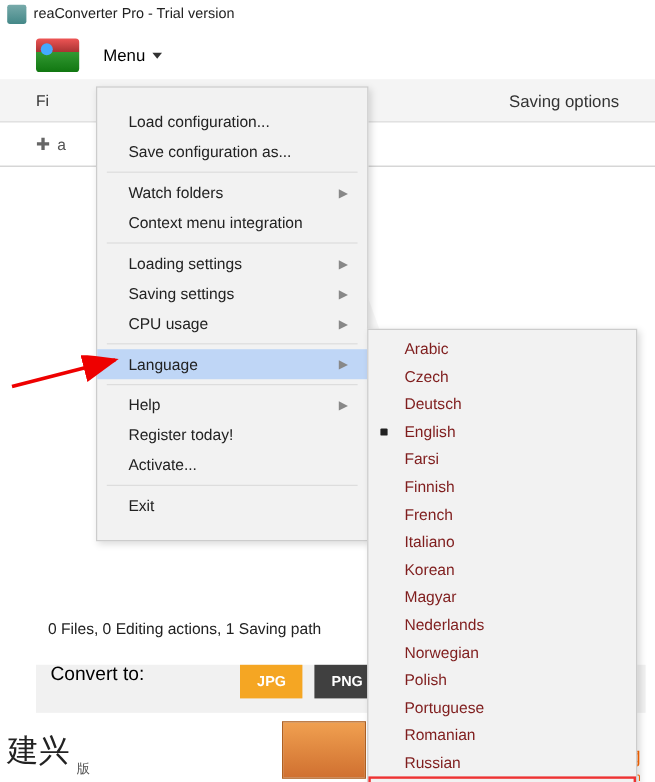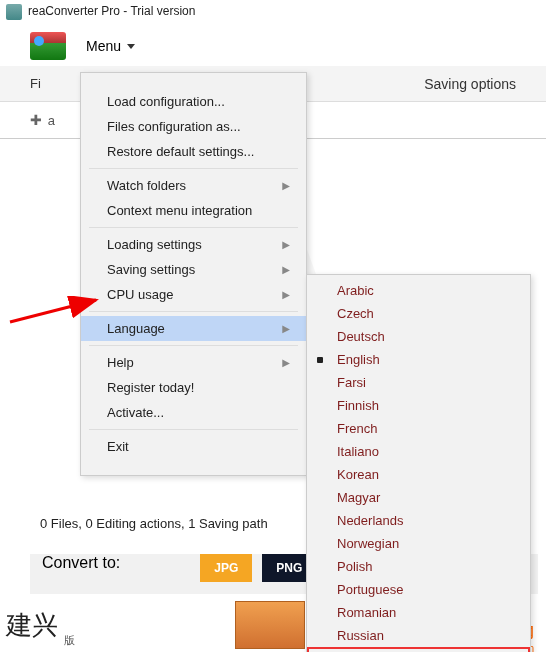--- a/index.html
+++ b/index.html
@@ -23,21 +23,21 @@
     .sep { height: 1px; background: #ddd; margin: 4px 8px; }
     .chev { color: #888; font-size: 10px; }
     .submenu { position: absolute; left: 306px; top: 274px; width: 225px; background: #f2f2f2; border: 1px solid #ccc; box-shadow: 2px 2px 6px rgba(0,0,0,0.15); padding: 4px 0; z-index: 11; }
     .si { display: flex; align-items: center; padding: 4px 16px 4px 30px; font-size: 13px; color: #7f1d1d; cursor: pointer; position: relative; }
     .si.checked::before { content: ""; position: absolute; left: 10px; width: 6px; height: 6px; background: #222; border-radius: 1px; }
     .si.hi { border: 2px solid #e33; padding: 2px 14px 2px 28px; }
     .stats { position: absolute; left: 40px; top: 516px; font-size: 13px; color: #222; }
     .convert-row { position: absolute; left: 30px; top: 554px; right: 8px; height: 40px; background: #f1f1f1; display: flex; align-items: flex-start; padding: 0 12px; gap: 10px; }
     .fmt { padding: 7px 14px; font-size: 12px; font-weight: bold; color: #fff; }
     .jpg { background: #f5a623; }
-    .png { background: #0f172a; }
+    .png { background: #404040; }
     .addfmt { margin-left: auto; width: 24px; height: 24px; background: #777; color:#fff; text-align:center; line-height:24px; font-size:16px; }
     .footer-img { position: absolute; left: 0; top: 598px; right: 0; height: 54px; display: flex; align-items: center; }
     .cn1 { font-size: 26px; color: #222; margin-left: 6px; font-weight: 300; }
     .cn1s { font-size: 11px; color: #555; margin-left: 6px; align-self: flex-end; margin-bottom: 4px; }
     .box2 { width: 70px; height: 48px; background: linear-gradient(#f0a050,#d07030); border:1px solid #b06020; margin-left: 160px; }
     .wm { position: absolute; right: 12px; bottom: 6px; display: flex; align-items: center; gap: 6px; }
     .wm-ico { width: 26px; height: 26px; border: 3px solid #f60; border-radius: 50%; position: relative; }
     .wm-ico::after { content:""; position:absolute; left:6px; top:6px; width:8px; height:8px; background:#f60; border-radius:50%; }
     .wm-txt { font-size: 14px; color: #f60; font-weight: bold; }
     .wm-sub { position:absolute; right:12px; bottom:-2px; font-size:10px; color:#f60; }
@@ -70,24 +70,21 @@
   <span>a</span>
 </div>
 
 <div class="faded">reA</div>
 
 <div class="dropdown">
   <div class="mi">
       <span>Load configuration...</span>
     </div>
   <div class="mi">
-      <span>Files configuration as...</span>
-    </div>
-  <div class="mi">
-      <span>Restore default settings...</span>
+      <span>Save configuration as...</span>
     </div>
   <div class="sep"></div>
   <div class="mi">
       <span>Watch folders</span>
       <span class="chev">▶</span>
     </div>
   <div class="mi">
       <span>Context menu integration</span>
     </div>
   <div class="sep"></div>

